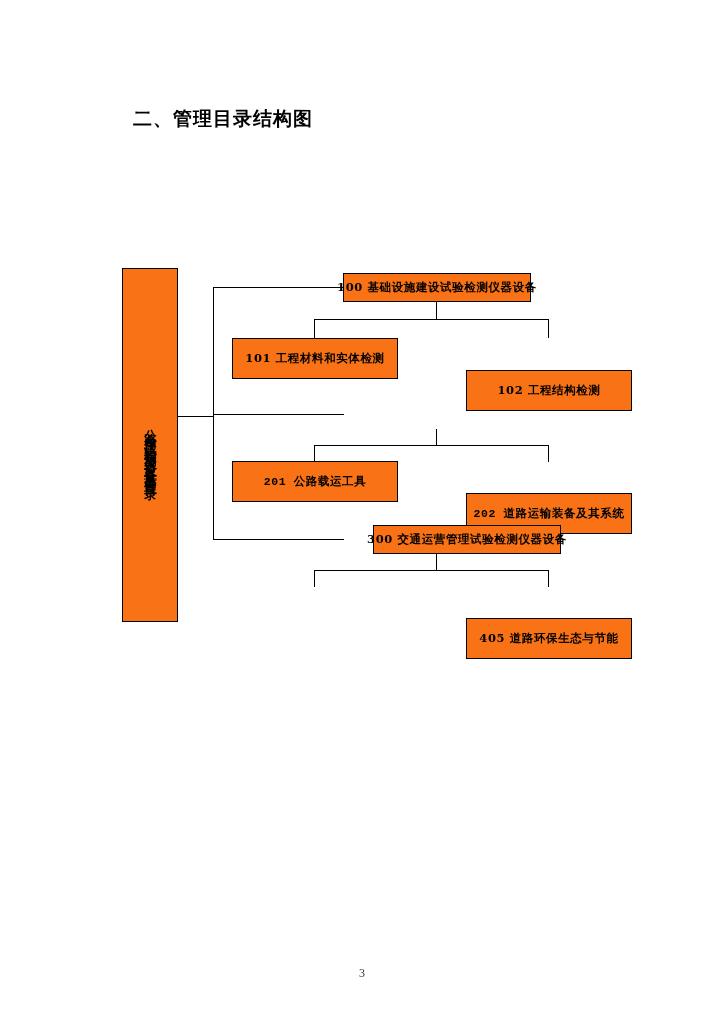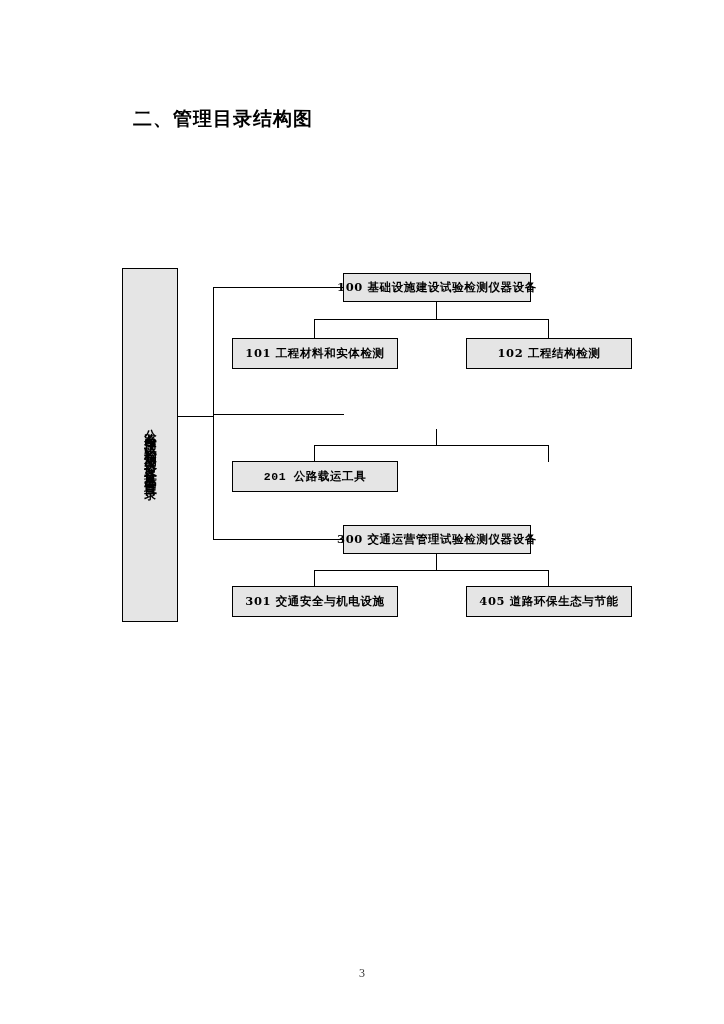--- a/index.html
+++ b/index.html
@@ -43,21 +43,21 @@
     position: absolute;
     left: 0;
     top: 0;
     width: 724px;
     height: 1024px;
   }
 
   .node {
     position: absolute;
     border: 1.4px solid #000;
-    background: #e5e5e5;
+    background: #f97316;
     box-sizing: border-box;
     display: flex;
     align-items: center;
     justify-content: center;
     font-family: "DejaVu Serif", "Liberation Serif", serif;
     font-size: 11.5px;
     font-weight: 700;
     letter-spacing: 0.6px;
     white-space: nowrap;
     color: #000;
@@ -78,29 +78,29 @@
   }
 
   
   .cat-node {
     left: 343px;
     width: 188px;
     height: 29px;
   }
   #cat-100 { top: 257px; }
   #cat-200 { top: 384px; }
-  #cat-300 { top: 509px; }
+  #cat-300 { top: 509px; margin-left: 30px; }
 
   
   .leaf-node {
     width: 166px;
-    height: 31px;
+    height: 41px;
   }
   .leaf-left  { left: 232px; }
-  .leaf-right { left: 466px; }
+  .leaf-right { left: 466px; margin-top: 32px; }
   #leaf-101, #leaf-102 { top: 322px; }
   #leaf-201, #leaf-202 { top: 445px; font-family: Liberation Mono, monospace; }
   #leaf-301, #leaf-302 { top: 570px; }
 
   
   .ln {
     position: absolute;
     background: #000;
   }
   .ln-h { height: 1.4px; }
@@ -156,24 +156,24 @@
 
     <div class="node cat-node" id="cat-100">100  基础设施建设试验检测仪器设备</div>
 
     <div class="node leaf-node leaf-left" id="leaf-101">101  工程材料和实体检测</div>
 
     <div class="node leaf-node leaf-right" id="leaf-102">102  工程结构检测</div>
 
 
     <div class="node leaf-node leaf-left" id="leaf-201">201  公路载运工具</div>
 
+    <div class="node leaf-node leaf-right" id="leaf-202">202  道路运输装备及其系统</div>
 
     <div class="node cat-node" id="cat-300">300  交通运营管理试验检测仪器设备</div>
 
-    <div class="node leaf-node leaf-left" id="leaf-301">301  交通安全与机电设施</div>
 
     <div class="node leaf-node leaf-right" id="leaf-302">405  道路环保生态与节能</div>
 
   </div>
 
   <div id="page-number">3</div>
 
 </div>
 
 </body></html>

